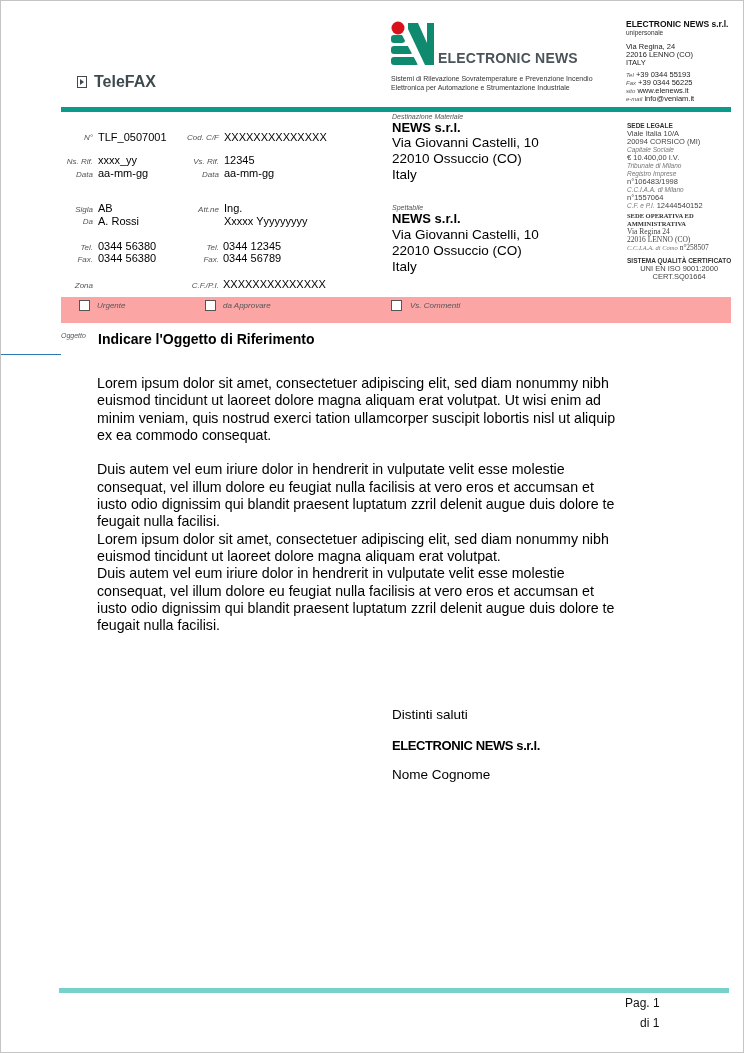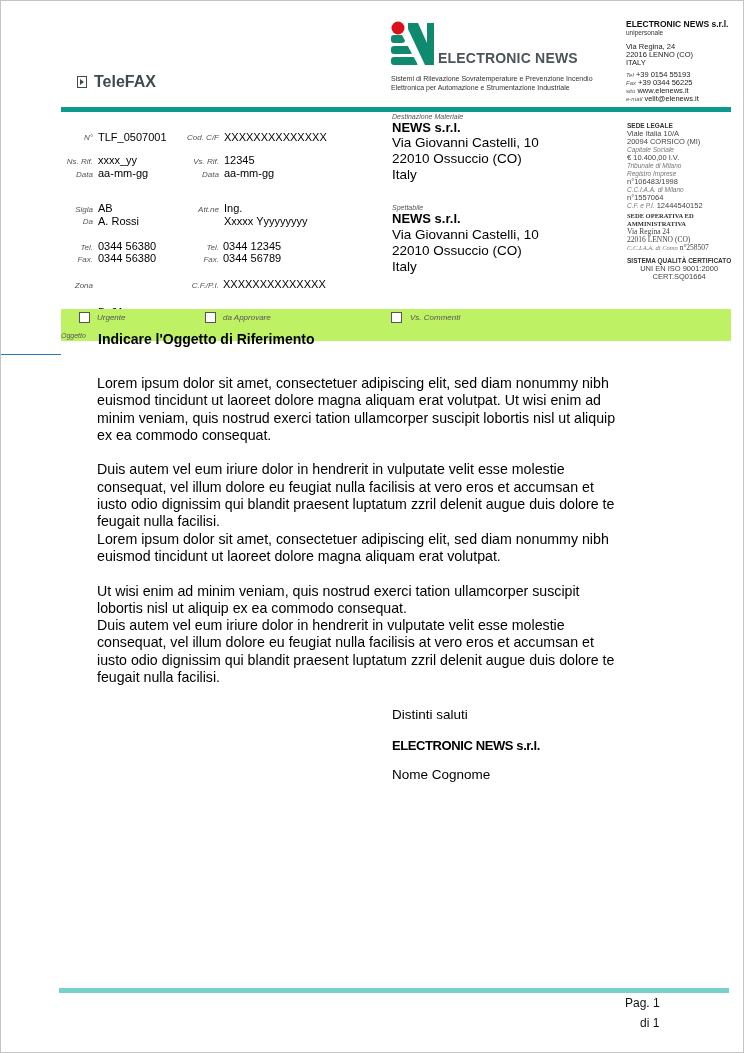--- a/index.html
+++ b/index.html
@@ -33,21 +33,21 @@
 
   .addr-lbl { font-style: italic; font-size: 7px; color: #555; }
   .addr-name { font-size: 13px; font-weight: bold; }
   .addr-line { font-size: 13.5px; line-height: 16px; }
 
   .right-col { left: 626px; color: #333; }
   .rc-h { font-size: 6.5px; font-weight: bold; color:#333; line-height:8px; }
   .rc-t { font-size: 7.5px; color:#444; line-height:8px; }
   .rc-i { font-size: 6.5px; font-style: italic; color:#777; line-height:8px; }
 
-  .checkbar { left: 60px; top: 308px; width: 670px; height: 32px; background: #bef264; }
+  .checkbar { left: 60px; top: 296px; width: 670px; height: 26px; background: #fca5a5; }
   .cb { position: absolute; top: 3px; width: 11px; height: 11px; border: 1px solid #555; background: #fff; box-sizing: border-box; }
   .cb-lbl { position: absolute; top: 4px; font-style: italic; font-size: 8px; color: #555; }
 
   .oggetto-lbl { left: 60px; top: 331px; font-style: italic; font-size: 7px; color: #555; }
   .oggetto { left: 97px; top: 330px; font-size: 14px; font-weight: bold; }
   .left-line { left: 0px; top: 353px; width: 60px; height: 1px; background: #2a7ab8; }
 
   .body-text { left: 96px; top: 374px; width: 530px; font-size: 14.2px; line-height: 17.3px; white-space: normal; }
   .body-text p { margin: 0; }
   .body-text p.gap { margin-top: 17.3px; }
@@ -83,24 +83,24 @@
   </div>
 
   <div class="abs co-name">ELECTRONIC NEWS s.r.l.</div>
   <div class="abs co-small" style="left:625px; top:28px;">unipersonale</div>
   <div class="abs co-line" style="left:625px; top:42px;">
     <div>Via Regina, 24</div>
     <div>22016  LENNO  (CO)</div>
     <div>ITALY</div>
   </div>
   <div class="abs co-line" style="left:625px; top:70px;">
-    <div><span class="co-it">Tel</span> <span>+39 0154 55193</span></div>
+    <div><span class="co-it">Tel</span> <span>+39 0344 55193</span></div>
     <div><span class="co-it">Fax</span> <span>+39 0344 56225</span></div>
     <div><span class="co-it">sito</span> <span>www.elenews.it</span></div>
-    <div><span class="co-it">e-mail</span> <span>velit@elenews.it</span></div>
+    <div><span class="co-it">e-mail</span> <span>info@veniam.it</span></div>
   </div>
 
   <div class="abs teal-bar"></div>
 
   <div class="abs lbl" style="left:60px; top:132px; width:32px;">N°</div>
   <div class="abs val" style="left:97px; top:130px;">TLF_0507001</div>
 
   <div class="abs lbl" style="left:160px; top:132px; width:58px;">Cod. C/F</div>
   <div class="abs val" style="left:223px; top:130px;">XXXXXXXXXXXXXX</div>
 
@@ -192,21 +192,20 @@
   </div>
 
   <div class="abs oggetto-lbl">Oggetto</div>
   <div class="abs oggetto">Indicare l'Oggetto di Riferimento</div>
   <div class="abs left-line"></div>
 
   <div class="abs body-text">
     <p>Lorem ipsum dolor sit amet, consectetuer adipiscing elit, sed diam nonummy nibh euismod tincidunt ut laoreet dolore magna aliquam erat volutpat. Ut wisi enim ad minim veniam, quis nostrud exerci tation ullamcorper suscipit lobortis nisl ut aliquip ex ea commodo consequat.</p>
     <p class="gap">Duis autem vel eum iriure dolor in hendrerit in vulputate velit esse molestie consequat, vel illum dolore eu feugiat nulla facilisis at vero eros et accumsan et iusto odio dignissim qui blandit praesent luptatum zzril delenit augue duis dolore te feugait nulla facilisi.</p>
     <p>Lorem ipsum dolor sit amet, consectetuer adipiscing elit, sed diam nonummy nibh euismod tincidunt ut laoreet dolore magna aliquam erat volutpat.</p>
-    <p class="gap">Ut wisi enim ad minim veniam, quis nostrud exerci tation ullamcorper suscipit lobortis nisl ut aliquip ex ea commodo consequat.</p>
     <p>Duis autem vel eum iriure dolor in hendrerit in vulputate velit esse molestie consequat, vel illum dolore eu feugiat nulla facilisis at vero eros et accumsan et iusto odio dignissim qui blandit praesent luptatum zzril delenit augue duis dolore te feugait nulla facilisi.</p>
   </div>
 
   <div class="abs closing" style="top:706px;">Distinti saluti</div>
   <div class="abs sign-co">ELECTRONIC NEWS s.r.l.</div>
   <div class="abs closing" style="top:766px;">Nome Cognome</div>
 
   <div class="abs foot-bar"></div>
   <div class="abs pag" style="left:624px; top:995px;">Pag. 1</div>
   <div class="abs pag" style="left:639px; top:1015px;">di 1</div>

